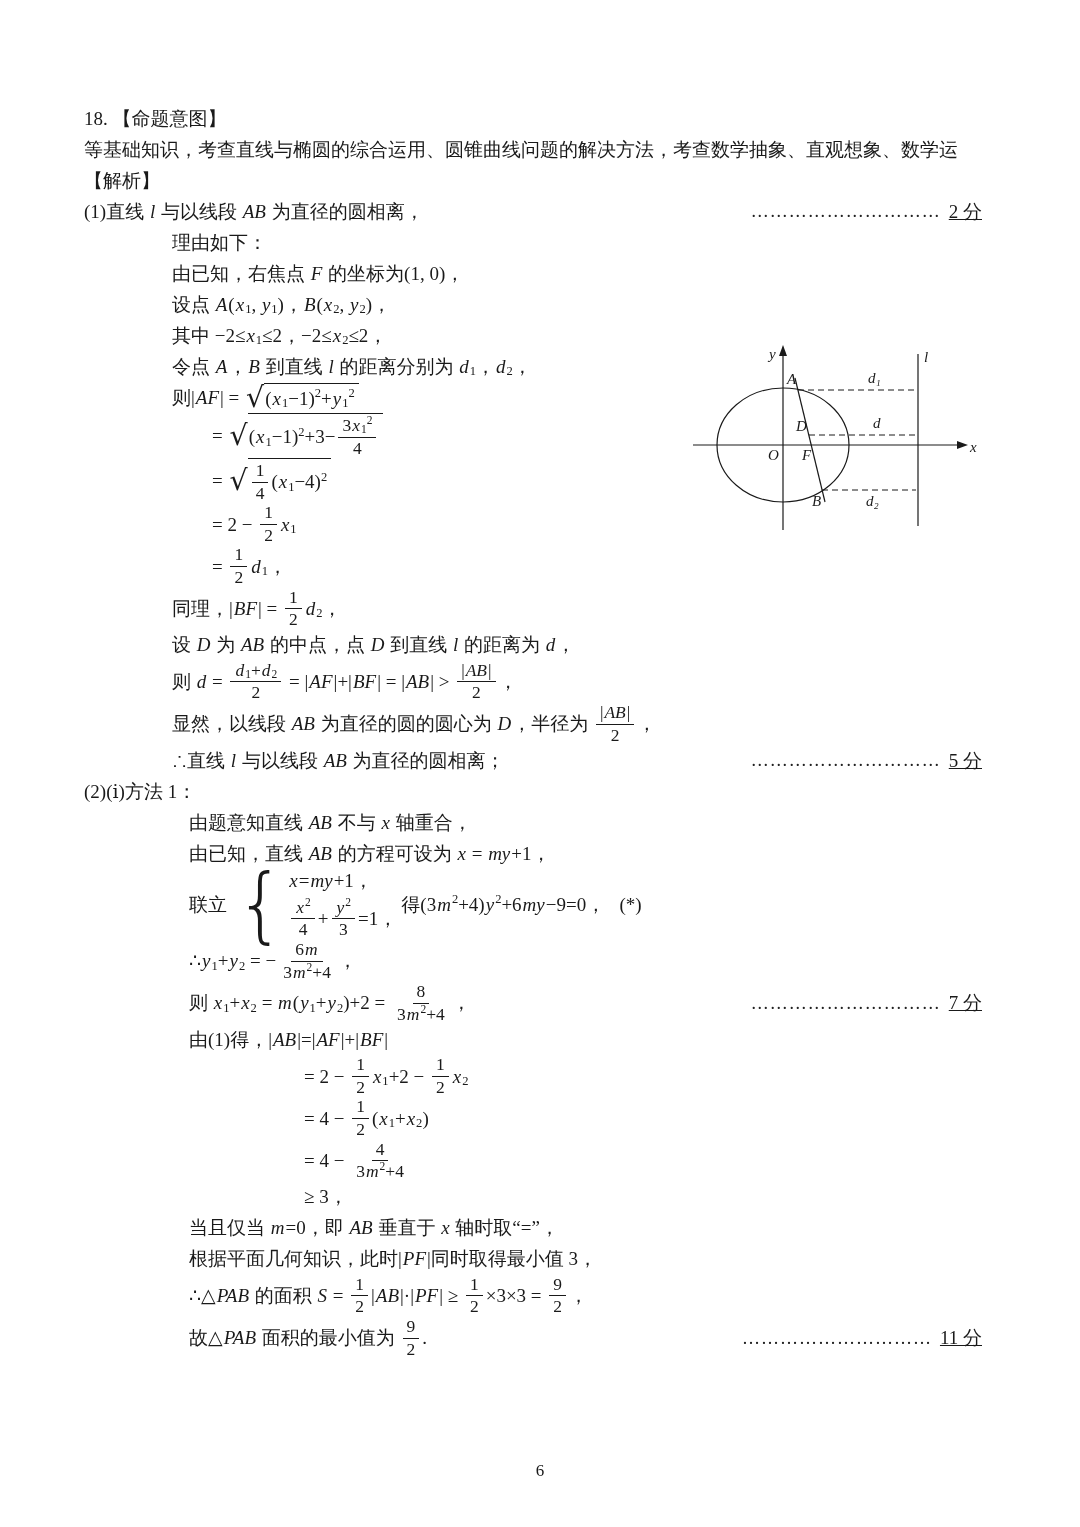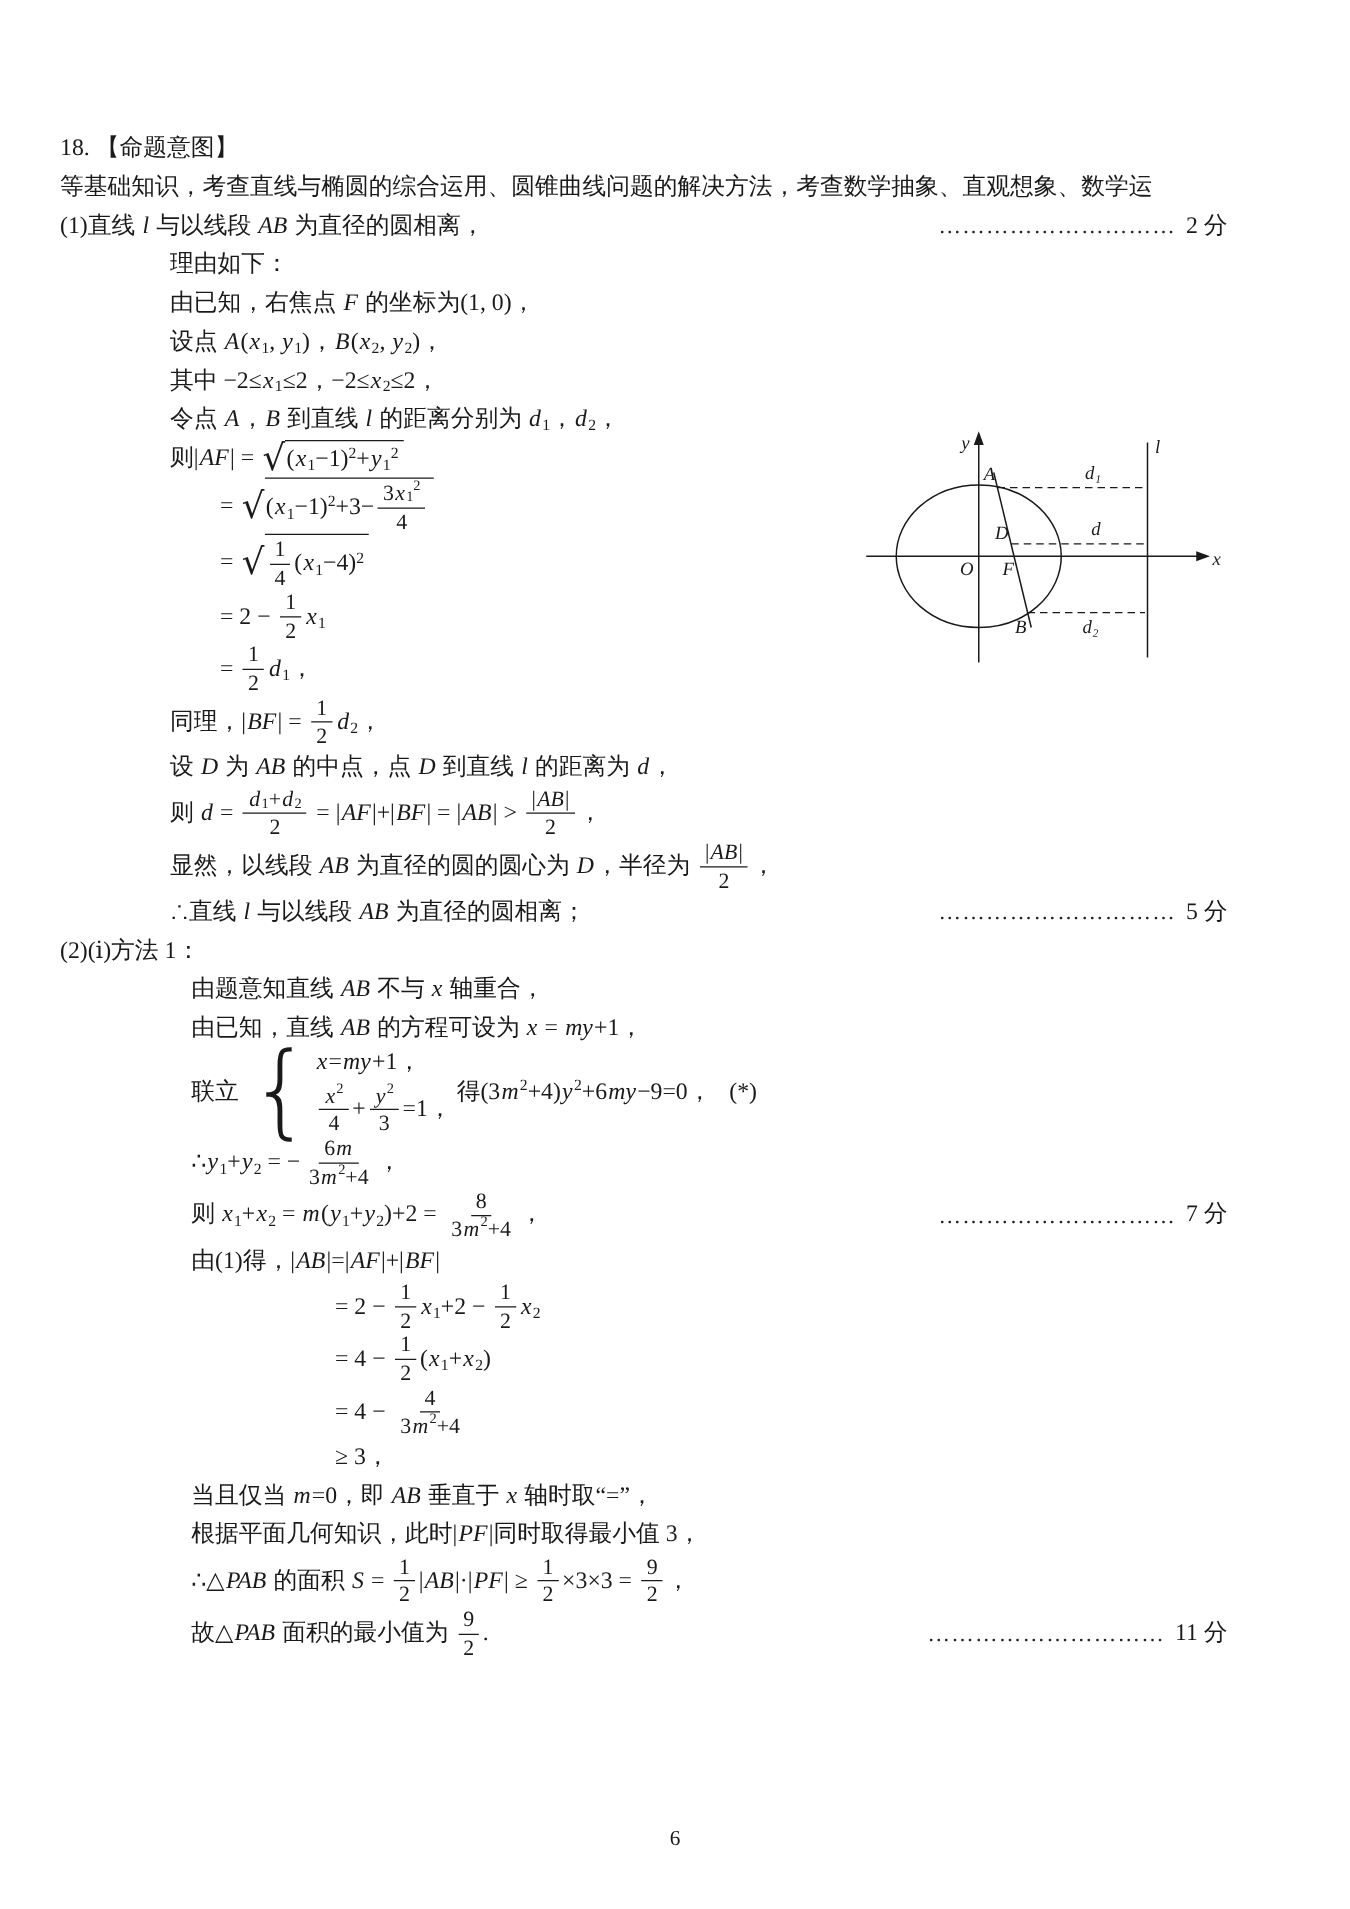--- a/index.html
+++ b/index.html
@@ -2,21 +2,21 @@
 <html><head>
 <meta charset="utf-8">
 <style>
   html,body{margin:0;padding:0;}
   body{
     width:1080px;height:1527px;background:#ffffff;color:#1a1a1a;
     font-family:"Liberation Serif","DejaVu Serif",serif;
     position:relative;overflow:hidden;
   }
   .page{position:relative;width:1080px;height:1527px;box-sizing:border-box;
-    padding:103px 98px 0 48px;}
+    padding:103px 98px 0 84px;}
   .line{display:flex;align-items:center;font-size:19px;min-height:31px;line-height:1.25;}
   .ind0{margin-left:0}
   .ind1{}
   .ind2{margin-left:88px}
   .ind3{margin-left:128px}
   .ind4{margin-left:105px}
   .ind5{margin-left:220px}
   .runs{display:flex;align-items:center;white-space:pre;flex-wrap:nowrap;}
   .mt{white-space:pre;}
   .mv{font-style:italic;font-family:"Liberation Serif",serif;white-space:pre;padding:0 1px;}
@@ -33,36 +33,39 @@
     font-family:"DejaVu Sans",sans-serif;transform:translateY(1px);}
   .sqrt .vinc{display:inline-flex;align-items:center;border-top:1.3px solid #1a1a1a;
     padding:2px 4px 0 1px;}
   .cases{display:inline-flex;align-items:center;margin:0 4px;}
   .cases .brace{font-size:4.1em;font-weight:300;line-height:0.85;
     font-family:"DejaVu Sans",sans-serif;transform:scaleY(1.05);}
   .cases .ccol{display:flex;flex-direction:column;gap:5px;margin-left:3px;}
   .cases .crow{display:flex;align-items:center;}
   .score{margin-left:auto;display:flex;align-items:center;white-space:nowrap;}
   .dots{letter-spacing:1px;color:#222;margin-right:8px;font-size:18px;}
-  .slabel{font-size:19px;}
+  .slabel{font-size:19px;text-decoration:underline;}
   .diagram{position:absolute;top:340px;left:688px;width:300px;height:205px;}
   .diagram text{font-family:"Liberation Serif",serif;font-style:italic;font-size:15px;fill:#1a1a1a;}
   .page-number{position:absolute;bottom:46px;left:0;right:0;text-align:center;font-size:17px;color:#1a1a1a;}
 </style>
 </head>
 <body>
 
 <div class="page">
 
   <div>
       <div class="line ind0">
         <span class="runs"><span class="mt">18. </span><span class="mb">【命题意图】</span></span>
       </div>
       <div class="line ind1">
         <span class="runs"><span class="mt">等基础知识，考查直线与椭圆的综合运用、圆锥曲线问题的解决方法，考查数学抽象、直观想象、数学运</span></span>
+      </div>
+      <div class="line ind1">
+        <span class="runs"><span class="mb">【解析】</span></span>
       </div>
       <div class="line ind1">
         <span class="runs"><span class="mt">(1)直线 </span><span class="mv">l</span><span class="mt"> 与以线段 </span><span class="mv">AB</span><span class="mt"> 为直径的圆相离，</span></span>
         <span class="score">
           <span class="dots">…………………………</span>
           <span class="slabel">2 分</span>
         </span>
       </div>
       <div class="line ind2">
         <span class="runs"><span class="mt">理由如下：</span></span>

